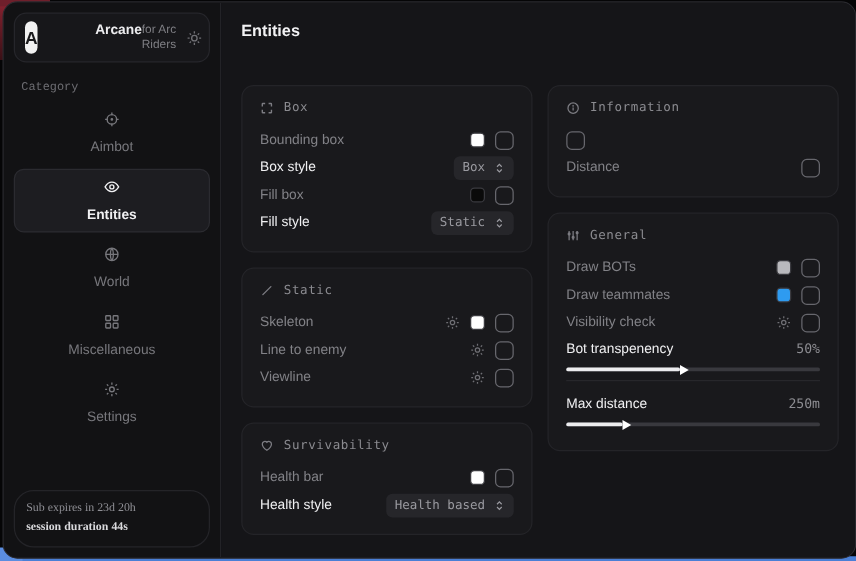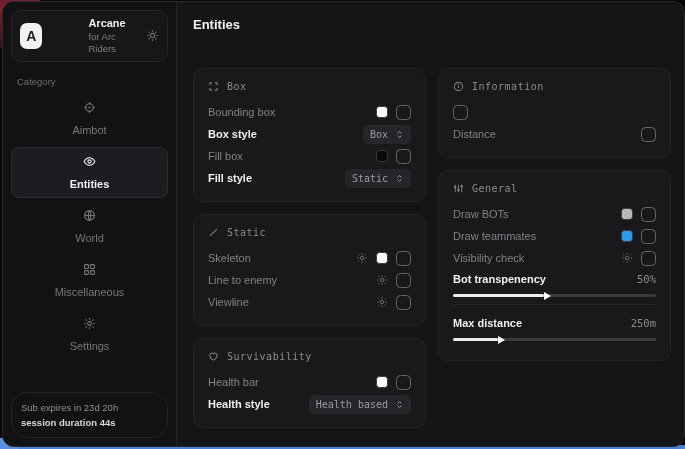--- a/index.html
+++ b/index.html
@@ -19,52 +19,52 @@
             background:#141416; border:1px solid #2a2a2f; border-radius:12px;
             overflow:hidden; display:flex; }
 
   
   .sidebar { width:174px; background:#121214; border-right:1px solid #232327;
              display:flex; flex-direction:column; padding:8px; }
   .brand-card { display:flex; align-items:center; gap:8px; background:#17171a;
                 border:1px solid #26262b; border-radius:10px; padding:6px 8px; }
   .logo { width:26px; height:26px; border-radius:7px; background:#f2f2f2; color:#1a1a1c;
           font-weight:bold; font-size:14px; display:flex; align-items:center; justify-content:center; }
-  .brand-text { display:flex; flex-direction:column; line-height:1.25;margin-left:38px; }
+  .brand-text { display:flex; flex-direction:row; line-height:1.25;margin-left:38px; }
   .brand-title { font-size:11px; font-weight:700; color:#ededef; }
   .brand-sub   { font-size:9.5px; color:#7f7f84; }
   .brand-icon  { margin-left:auto; color:#6f6f74; display:flex; }
 
-  .category { font-size:9.5px; color:#6d6d72; margin:14px 6px 6px; }
+  .category { font-size:9.5px; color:#6d6d72; margin:14px 6px 6px;font-family:Liberation Mono, monospace; }
   .nav { display:flex; flex-direction:column; gap:3px; }
   .nav-item { display:flex; align-items:center; gap:10px; padding:7px 10px;
               border:1px solid transparent; border-radius:8px; color:#77777c; font-size:11px; cursor:default;flex-direction:column; }
   .nav-item.active { background:#1d1d21; border-color:#2b2b30; color:#f0f0f2; font-weight:600; }
   .nav-item .nicon { display:flex; color:inherit; }
 
   .sub-card { margin-top:auto; border:1px solid #242428; border-radius:16px; padding:7px 9px;
-              font-family:Liberation Sans, sans-serif; line-height:1.6; }
+              font-family:Liberation Serif, serif; line-height:1.6; }
   .sub-line1 { font-size:9.5px; color:#8f8f95; }
   .sub-line2 { font-size:9.5px; color:#d9d9dc; font-weight:700; }
 
   
   .main { flex:1; padding:13px 13px 0 16px; background:#151518; overflow:hidden; }
   .main-title { font-size:13px; font-weight:700; color:#f2f2f4; margin:2px 0 13px; }
   .columns { display:flex; gap:12px; align-items:flex-start;margin-top:36px; }
   .col { flex:1; display:flex; flex-direction:column; gap:12px; min-width:0; }
 
   .panel { background:#19191c; border:1px solid #242428; border-radius:10px; padding:10px 14px 12px; }
   .panel-header { display:flex; align-items:center; gap:8px; color:#8b8b90;
                   font-family:"DejaVu Sans Mono", monospace; font-size:10px; letter-spacing:.5px;
                   margin:2px 0 9px; }
   .panel-header .picon { display:flex; color:#7c7c82; }
 
   .row { display:flex; align-items:center; height:22px; font-size:11px; color:#828287; }
   .row .label { flex:1; white-space:nowrap; overflow:hidden; }
-  .row.bright .label { color:#f0f0f2; font-weight:700; }
+  .row.bright .label { color:#f0f0f2; font-weight:400; }
   .controls { display:flex; align-items:center; gap:8px; }
   .gear-sm { display:flex; color:#6f6f74; }
   .swatch { width:12px; height:12px; border-radius:3.5px; border:1px solid #3a3a3f; }
   .checkbox { width:15px; height:15px; border:1.5px solid #67676d; border-radius:4.5px; background:transparent; }
   .dropdown { display:flex; align-items:center; gap:7px; background:#26262a; border-radius:5px;
               height:19px; padding:0 7px; font-family:"DejaVu Sans Mono", monospace;
               font-size:10px; color:#9a9aa0; }
   .dropdown .dicon { display:flex; color:#9a9aa0; }
 
   .slider-value { font-family:"DejaVu Sans Mono", monospace; font-size:10.5px; color:#8d8d92; }

